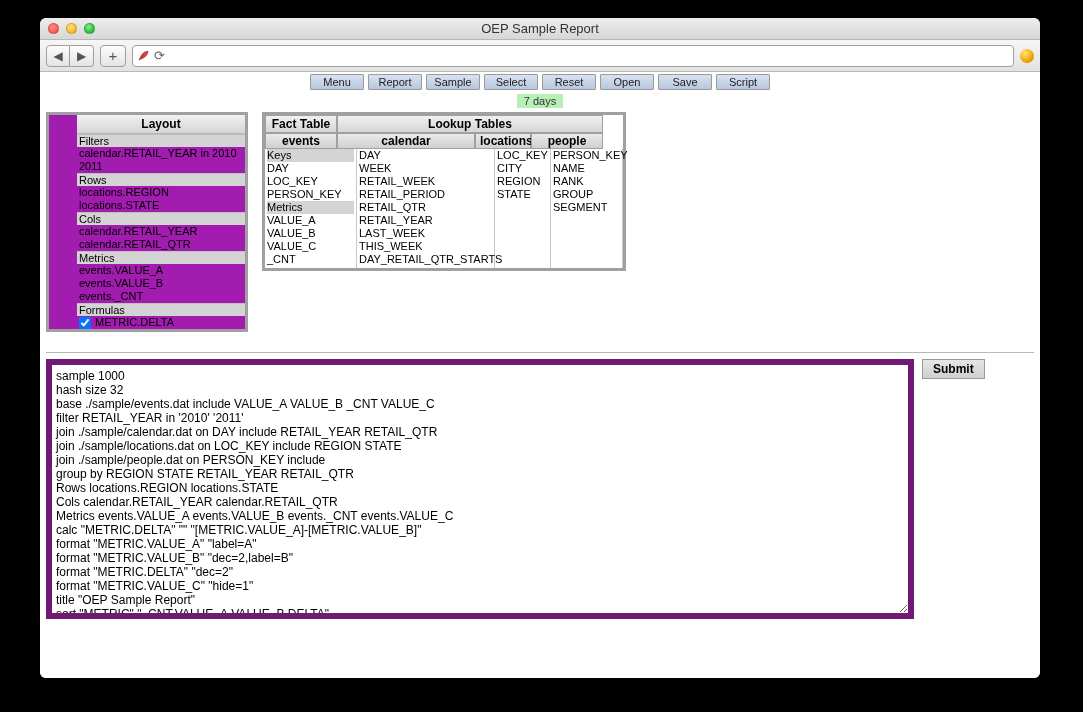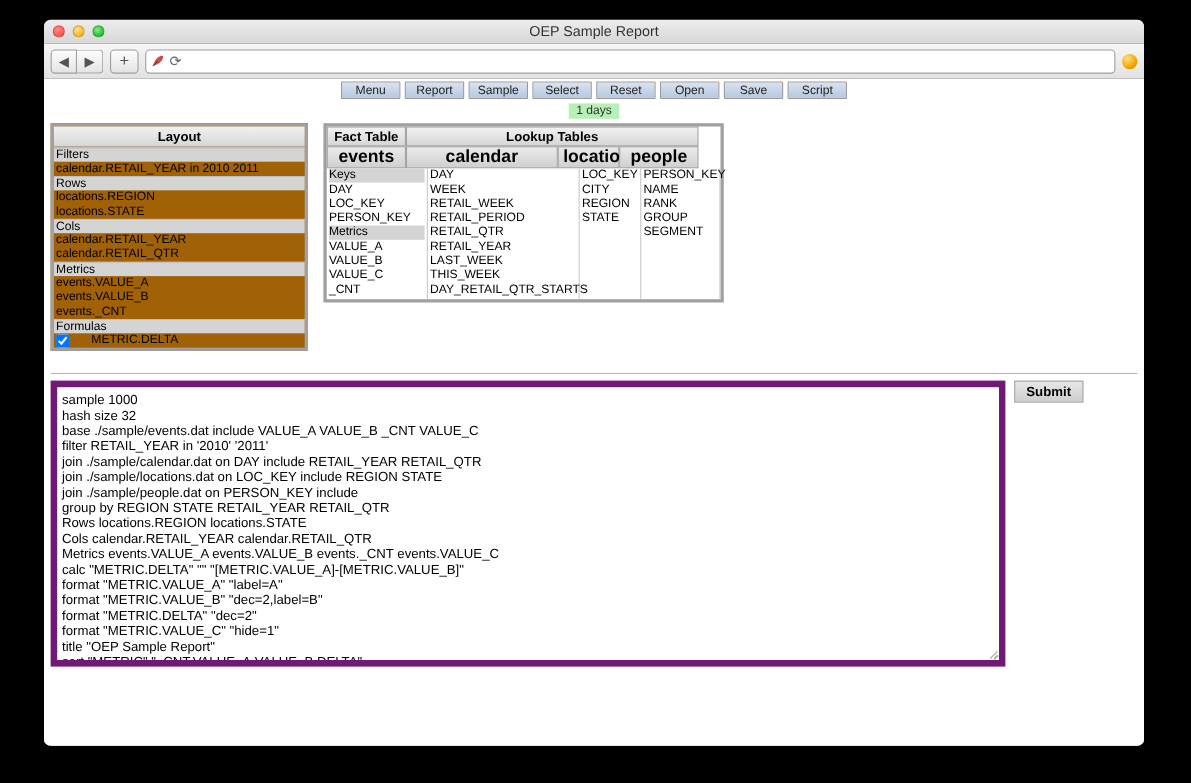--- a/index.html
+++ b/index.html
@@ -62,33 +62,33 @@
     width: 54px; text-align:center; padding:1px 4px; border:1px solid #9a9a9a; background:linear-gradient(#d9e3f0,#b6c7e0);
     font-size:11px; color:#222; border-radius:1px;
   }
   .daysbadge {
     padding: 1px 7px; background: #b7f0b7; font-size:11px; color:#333;
   }
 
   .workarea { display:flex; gap:14px; padding: 2px 6px 0 6px; align-items:flex-start; }
 
   
-  .layoutpane { width: 234px; border: 3px solid #a0a0a0; background:#a16207; font-size:11px; }
+  .layoutpane { width: 202px; border: 3px solid #a0a0a0; background:#a21caf; font-size:11px;padding-left:28px; }
   .paneheader { background: linear-gradient(#f1f1f1,#d6d6d6); border-bottom:1px solid #b5b5b5; text-align:center; font-weight:bold; padding: 2px 0; font-size:12px; }
   .sect { background:#d4d4d4; padding:0 2px; border-top:1px solid #c0c0c0; }
   .rowi { padding:0 2px; line-height:13px; }
-  .rowi.ck { display:flex; align-items:center; gap:20px; }
+  .rowi.ck { display:flex; align-items:center; gap:4px; }
   .rowi.ck input { width:12px; height:12px; }
 
   
   .tablespane { border:3px solid #a0a0a0; background:#fff; font-size:11px; }
   .tableshdr { display:flex; }
   .hdrcell { border:1px solid #a0a0a0; background:linear-gradient(#f1f1f1,#d6d6d6); font-weight:bold; padding:1px 4px; font-size:12px; text-align:center; }
   .colshdr { display:flex; }
-  .colshdr .colname { border:1px solid #a0a0a0; background:linear-gradient(#eaeaea,#d0d0d0); font-weight:bold; padding:0 4px; font-size:16px; text-align:center; }
+  .colshdr .colname { border:1px solid #a0a0a0; background:linear-gradient(#eaeaea,#d0d0d0); font-weight:bold; padding:0 4px; font-size:12px; text-align:center; }
   .tablesbody { display:flex; }
   .colbody { border-right:1px solid #c8c8c8; padding: 0 2px 2px 2px; }
   .sectgray { background:#d4d4d4; padding:0 0; line-height:13px; }
   .line { line-height:13px; white-space:nowrap; }
 
   .hr { height:1px; background:#b8b8b8; margin: 20px 6px 4px 6px; }
 
   .editorwrap { position: relative; padding: 2px 6px; display:flex; align-items:flex-start; gap:8px; }
   .ta {
     width: 868px; height: 260px; border:6px solid #701a75; padding: 4px; font-family: "Lucida Grande", Arial, sans-serif;
@@ -133,21 +133,21 @@
         <div id="menu-buttons" style="display: flex; gap: 4px;">
             <div class="mbtn">Menu</div>
             <div class="mbtn">Report</div>
             <div class="mbtn">Sample</div>
             <div class="mbtn">Select</div>
             <div class="mbtn">Reset</div>
             <div class="mbtn">Open</div>
             <div class="mbtn">Save</div>
             <div class="mbtn">Script</div>
           </div>
-        <div class="daysbadge">1 days</div>
+        <div class="daysbadge">7 days</div>
       </div>
 
       <div class="workarea">
         <div class="layoutpane">
           <div class="paneheader">Layout</div>
           <div id="layout-body">
               <div class="sect">Filters</div>
               <div class="rowi">calendar.RETAIL_YEAR in 2010 2011</div>
               <div class="sect">Rows</div>
               <div class="rowi">locations.REGION</div>

